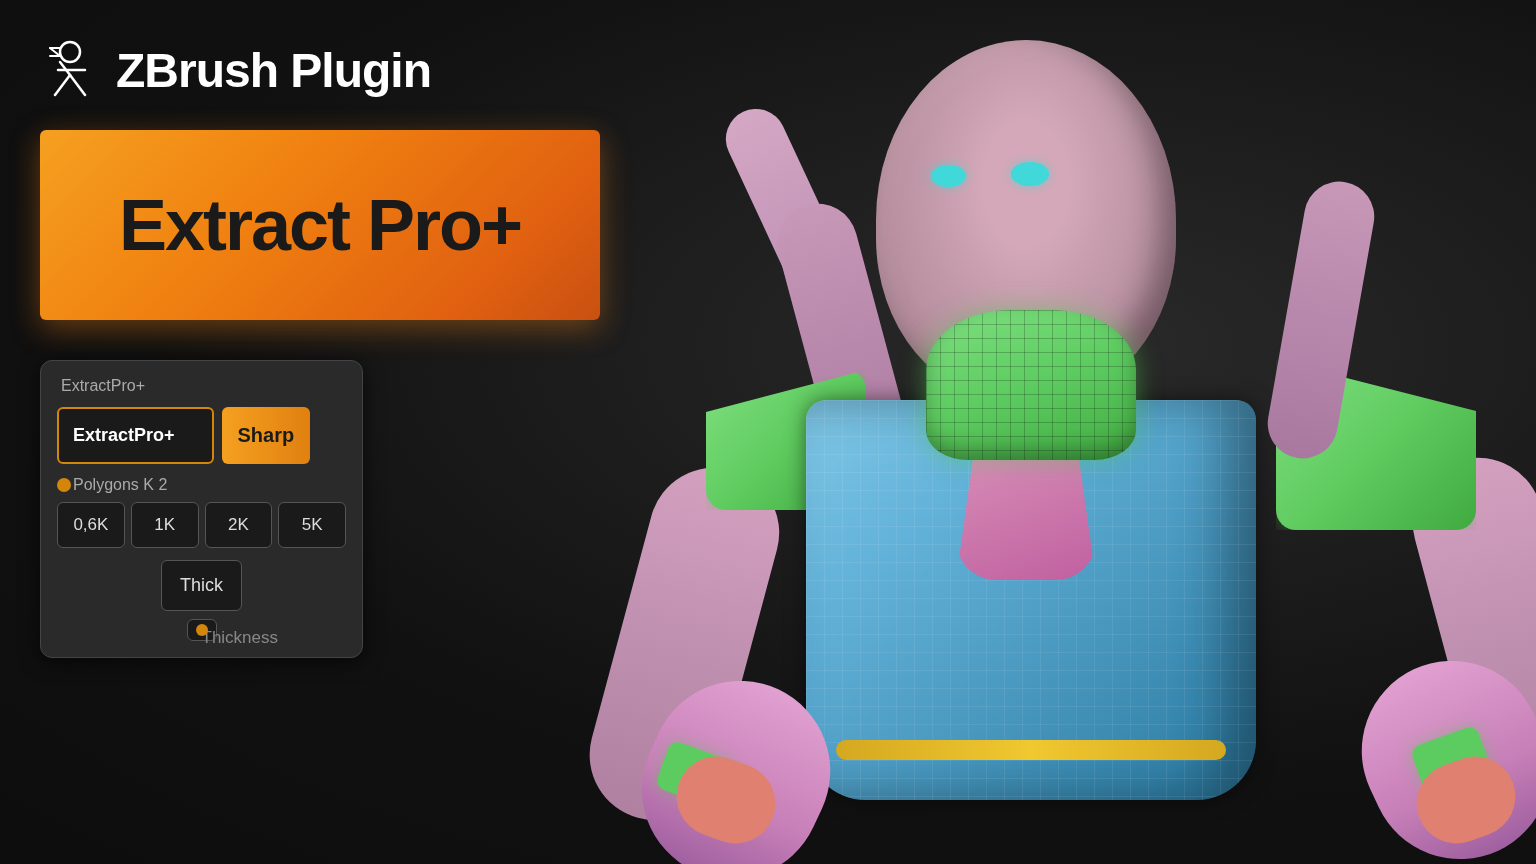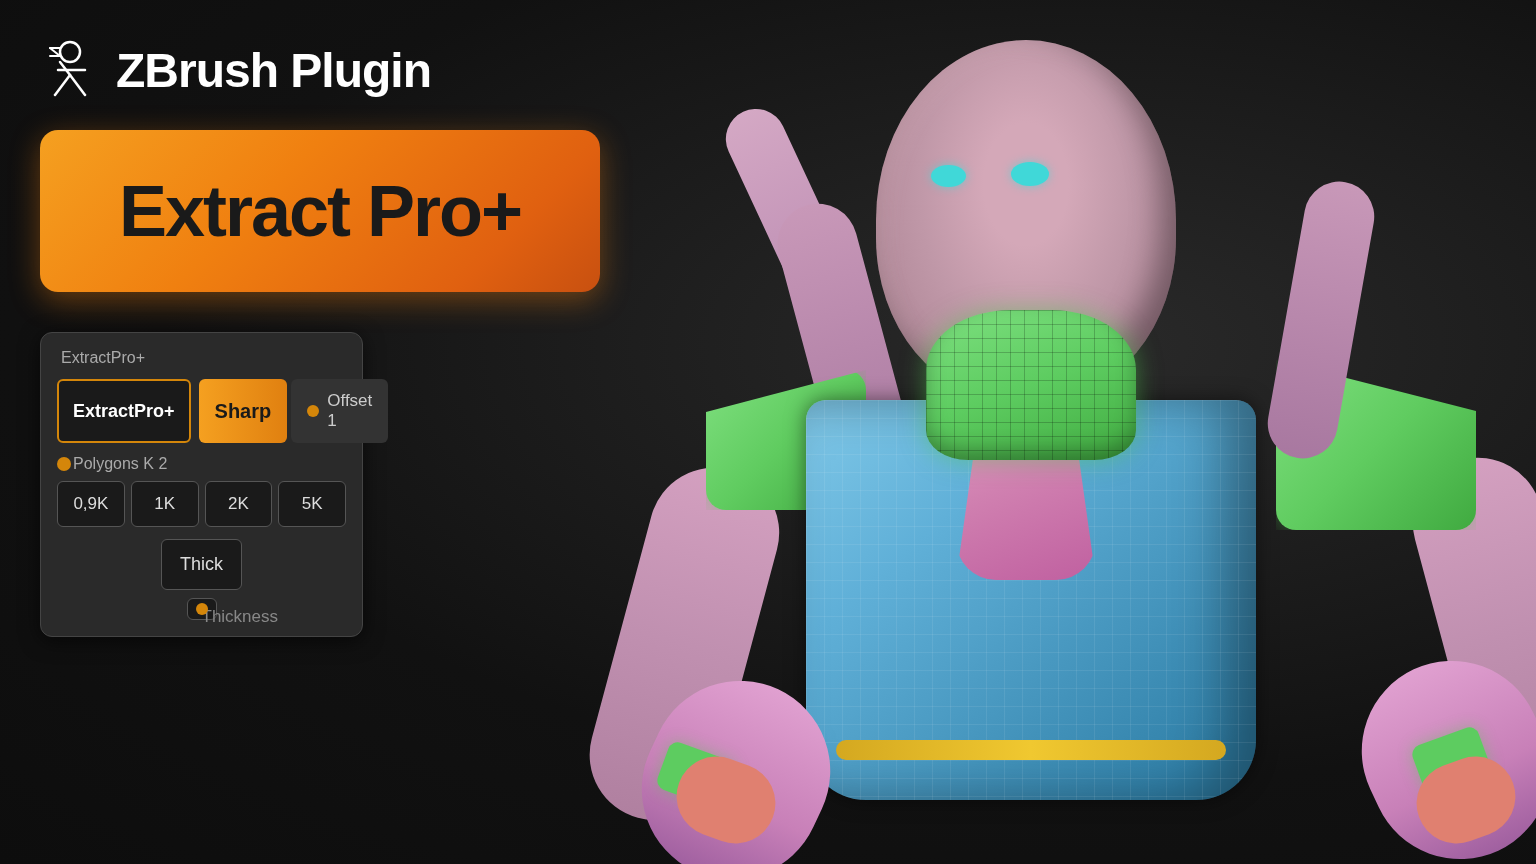--- a/index.html
+++ b/index.html
@@ -47,22 +47,22 @@
     .logo-text {
       font-size: 48px;
       font-weight: bold;
       color: #ffffff;
       letter-spacing: -1px;
     }
 
     
     .extract-banner {
       width: 560px;
-      height: 162px;
-      border-radius: 18px;
+      height: 190px;
+      border-radius: 6px;
       background: linear-gradient(135deg, #f5a020 0%, #f08010 40%, #e06010 80%, #c85010 100%);
       display: flex;
       align-items: center;
       justify-content: center;
       margin-bottom: 40px;
       box-shadow: 0 8px 30px rgba(240,128,16,0.4);
     }
 
     .extract-banner-text {
       font-size: 72px;
@@ -630,36 +630,32 @@
     <div class="panel-title">ExtractPro+</div>
 
     <div class="controls-row">
 
       <div class="extract-label-btn">
         <span class="extract-label-text">ExtractPro+</span>
       </div>
 
       <div class="right-buttons">
         <button class="sharp-btn">Sharp</button>
-        <button class="offset-btn">
-          <span class="offset-dot"></span>
-          <span>Offset 1</span>
-        </button>
       </div>
 
     </div>
 
     <div class="polygons-section">
       <div class="polygons-label">
         <span class="polygons-dot"></span>
         <span>Polygons K 2</span>
       </div>
 
       <div class="polygon-buttons">
-        <button class="poly-btn">0,9K</button>
+        <button class="poly-btn">0,6K</button>
         <button class="poly-btn">1K</button>
         <button class="poly-btn">2K</button>
         <button class="poly-btn">5K</button>
       </div>
     </div>
 
     <div class="thick-row">
       <button class="thick-btn">Thick</button>
 
       <div class="thickness-slider-container">

